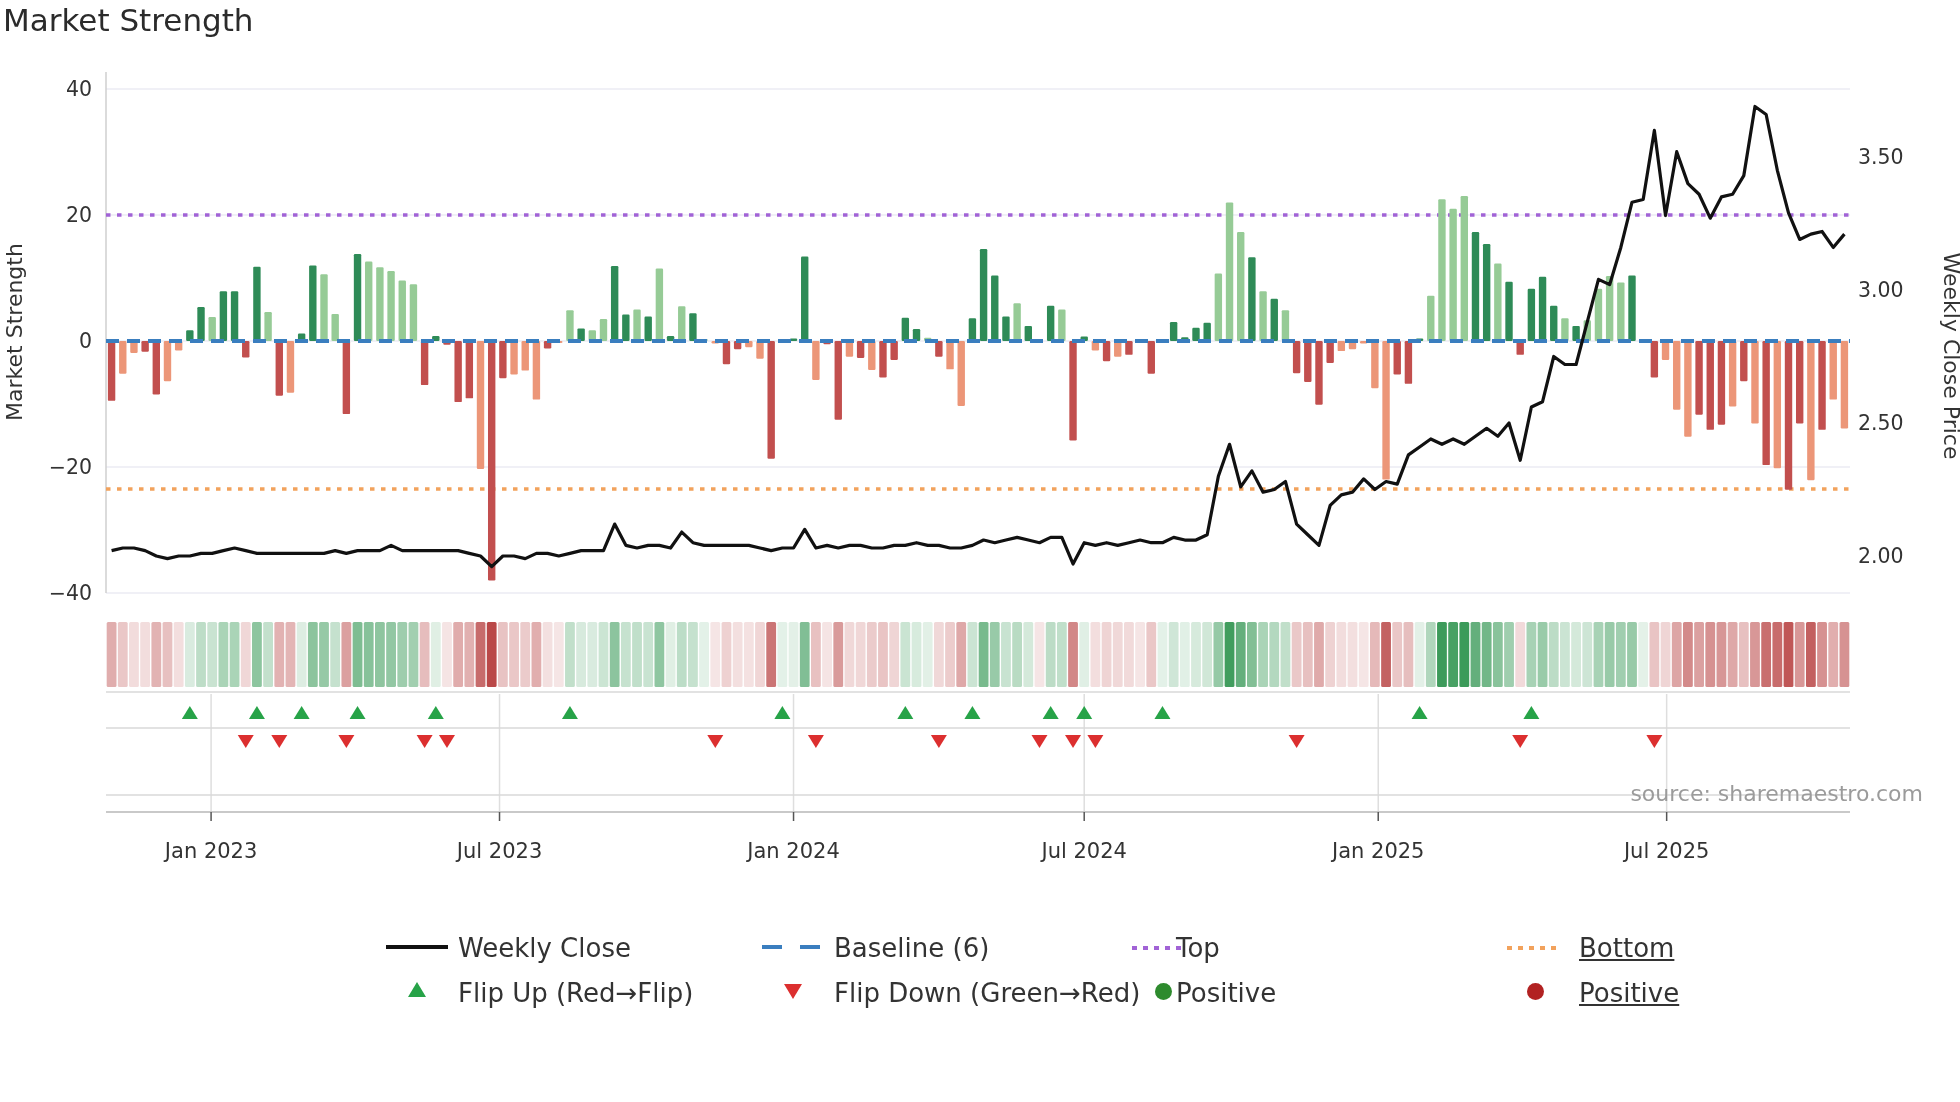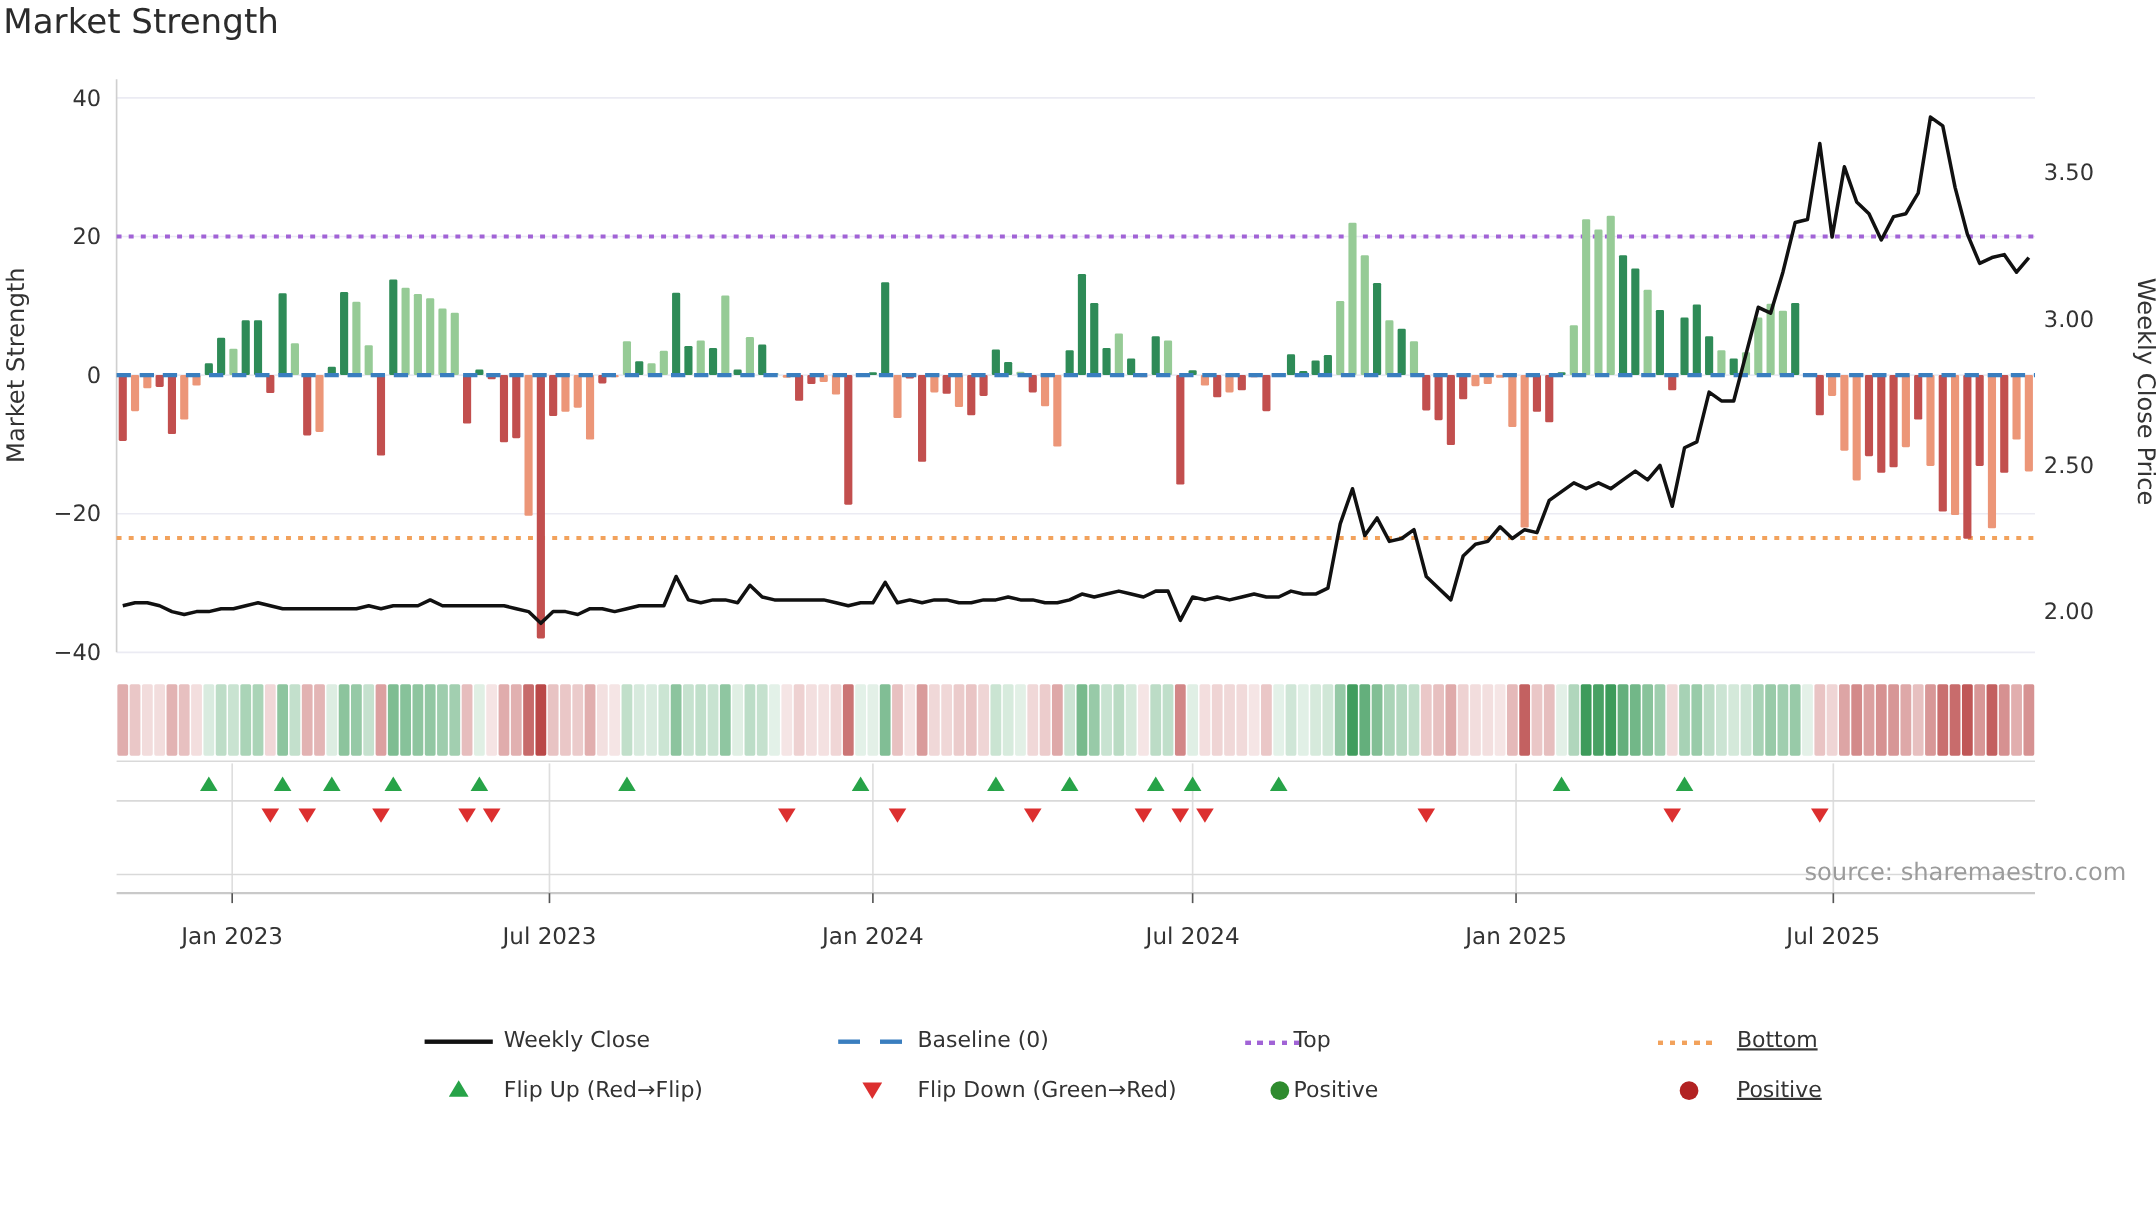--- a/index.html
+++ b/index.html
@@ -1,20 +1,20 @@
 <!DOCTYPE html>
 <html><head>
 <meta charset="utf-8">
 <style>
   body{margin:0;background:#fff;font-family:"DejaVu Sans","Liberation Sans",sans-serif;}
   .fig{position:relative;width:1960px;height:1102px;background:#fff;overflow:hidden;}
   .title{position:absolute;left:3px;top:2px;font-size:31px;color:#2b2b2b;}
-  .src{position:absolute;right:27px;top:781px;font-size:22px;color:#9b9b9b;}
+  .src{position:absolute;right:37px;top:781px;font-size:22px;color:#9b9b9b;}
   svg text{font-family:"DejaVu Sans","Liberation Sans",sans-serif;fill:#333;}
-  .lg-label{position:absolute;font-size:20px;color:#333;white-space:nowrap;}
+  .lg-label{position:absolute;font-size:26px;color:#333;white-space:nowrap;}
   .r1{top:933px;} .r2{top:978px;}
   .sw{position:absolute;}
   .sw-line{left:386px;top:945px;width:62px;height:4px;background:#111;}
   .sw-base{left:762px;top:945px;width:58px;height:4px;background:repeating-linear-gradient(90deg,#3a7ebf 0 20px,transparent 20px 38px);}
   .sw-top{left:1132px;top:946px;width:53px;height:4px;background:repeating-linear-gradient(90deg,#a163d6 0 5px,transparent 5px 11px);}
   .sw-bot{left:1507px;top:946px;width:53px;height:4px;background:repeating-linear-gradient(90deg,#f2a25c 0 5px,transparent 5px 11px);}
   .sw-triup{left:408px;top:982px;width:0;height:0;border-left:9px solid transparent;border-right:9px solid transparent;border-bottom:15px solid #27a348;}
   .sw-tridn{left:784px;top:984px;width:0;height:0;border-left:9px solid transparent;border-right:9px solid transparent;border-top:15px solid #dc2f2f;}
   .sw-dotp{left:1155px;top:983px;width:17px;height:17px;border-radius:50%;background:#2e8b2e;}
   .sw-dotn{left:1527px;top:983px;width:17px;height:17px;border-radius:50%;background:#b22222;}
@@ -430,21 +430,21 @@
     <text x="22" y="332" text-anchor="middle" font-size="22" transform="rotate(-90 22 332)">Market Strength</text>
     <text x="1944" y="356" text-anchor="middle" font-size="22" transform="rotate(90 1944 356)">Weekly Close Price</text>
   </svg>
 
   <div class="src">source: sharemaestro.com</div>
 
   <div>
     <div class="sw sw-line"></div>
     <div class="lg-label r1 l1">Weekly Close</div>
     <div class="sw sw-base"></div>
-    <div class="lg-label r1 l2">Baseline (0)</div>
+    <div class="lg-label r1 l2">Baseline (6)</div>
     <div class="sw sw-top"></div>
     <div class="lg-label r1 l3">Top</div>
     <div class="sw sw-bot"></div>
     <div class="lg-label r1 l4">Bottom</div>
     <div class="sw sw-triup"></div>
     <div class="lg-label r2 l1">Flip Up (Red→Flip)</div>
     <div class="sw sw-tridn"></div>
     <div class="lg-label r2 l2">Flip Down (Green→Red)</div>
     <div class="sw sw-dotp"></div>
     <div class="lg-label r2 l3">Positive</div>

